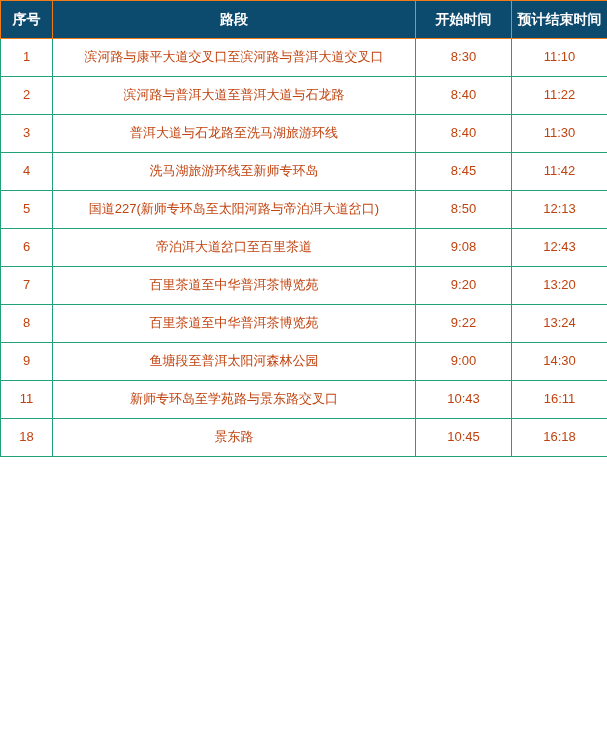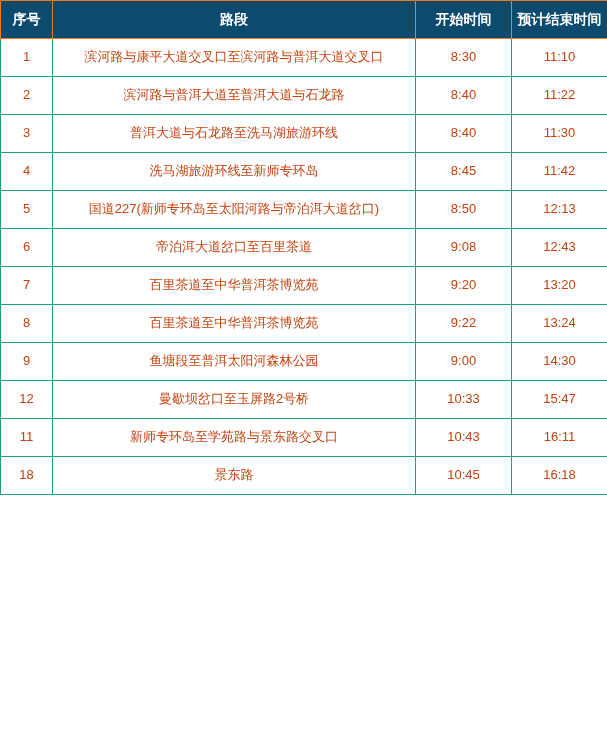--- a/index.html
+++ b/index.html
@@ -115,26 +115,20 @@
       <td class="time">9:22</td>
       <td class="time">13:24</td>
     </tr>
     <tr>
       <td class="idx">9</td>
       <td class="section">鱼塘段至普洱太阳河森林公园</td>
       <td class="time">9:00</td>
       <td class="time">14:30</td>
     </tr>
     <tr>
-      <td class="idx">12</td>
-      <td class="section">曼歇坝岔口至玉屏路2号桥</td>
-      <td class="time">10:33</td>
-      <td class="time">15:47</td>
-    </tr>
-    <tr>
       <td class="idx">11</td>
       <td class="section">新师专环岛至学苑路与景东路交叉口</td>
       <td class="time">10:43</td>
       <td class="time">16:11</td>
     </tr>
     <tr>
       <td class="idx">18</td>
       <td class="section">景东路</td>
       <td class="time">10:45</td>
       <td class="time">16:18</td>

